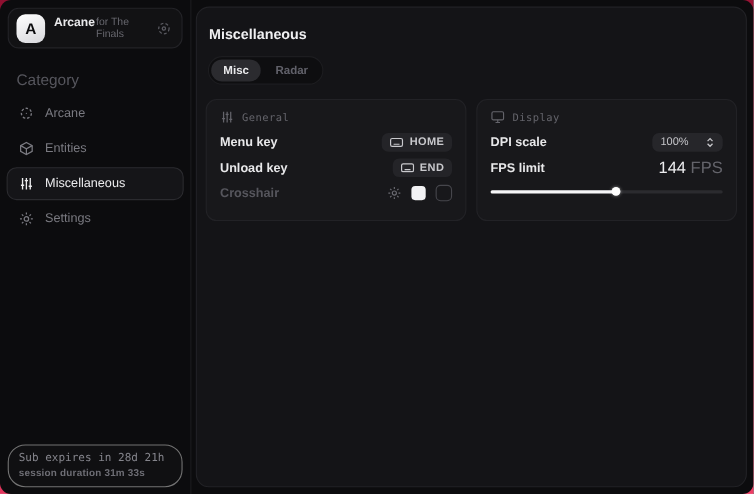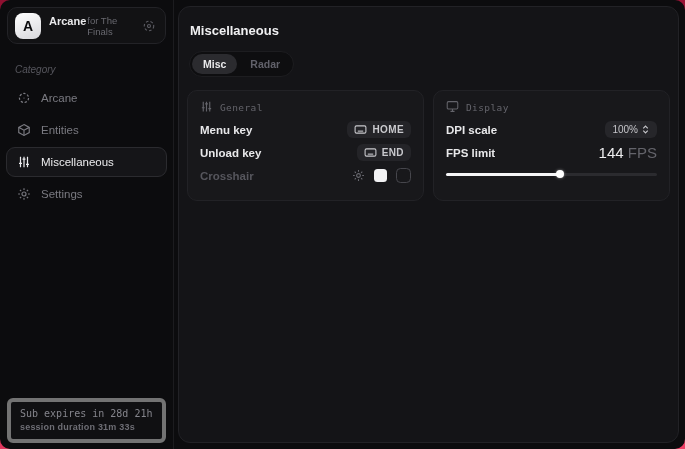--- a/index.html
+++ b/index.html
@@ -37,42 +37,42 @@
     color:#0b0b0d; border-radius:8px;
     display:flex; align-items:center; justify-content:center;
     font-weight:bold; font-size:14px;
   }
   .brand-text { flex:1; display:flex; gap:1px; }
   .brand-title { font-size:11px; font-weight:bold; color:#eaeaec; }
   .brand-sub { font-size:9.5px; color:#68686f; }
   .icon-btn { color:#5a5a61; display:flex; align-items:center; }
   .category-label {
     margin:13px 0 8px 15px;
-    font-size:10px; color:#56565d;font-style:italic;
+    font-size:14px; color:#56565d;
   }
   .nav { display:flex; flex-direction:column; gap:2px; padding:0 6px; }
   .nav-item {
     display:flex; align-items:center; gap:10px;
     padding:7px 10px;
     border:1px solid transparent;
     border-radius:9px;
     color:#7a7a81; font-size:11.5px;
     cursor:default;
   }
   .nav-item .nav-icon { display:flex; align-items:center; color:inherit; }
   .nav-item.active {
     background:#151518;
     border-color:#2b2b2f;
     color:#ececee;
   }
   .status-box {
     margin:auto 7px 6px 7px;
     background:#101012;
-    border:4px solid #737373;
-    border-radius:6px;
+    border:1px solid #737373;
+    border-radius:16px;
     padding:6px 9px 7px 9px;
   }
   .status-line1 {
     font-family:"DejaVu Sans Mono", monospace;
     font-size:10px; color:#85858c; margin-bottom:3px;
   }
   .status-line2 {
     font-size:9px; font-weight:bold; color:#6e6e75; letter-spacing:.2px;
   }
   
@@ -126,21 +126,21 @@
   .key-badge {
     display:inline-flex; align-items:center; gap:5px;
     background:#242428; border-radius:6px;
     padding:3px 7px;
     color:#c9c9cd; font-size:10px; font-weight:bold; letter-spacing:.4px;
   }
   .crosshair-controls { display:flex; align-items:center; gap:9px; color:#6b6b72; }
   .swatch { width:13px; height:13px; background:#f2f2f4; border-radius:3.5px; }
   .checkbox { width:15px; height:15px; border:1.5px solid #46464c; border-radius:4.5px; background:transparent; }
   .dpi-pill {
-    display:inline-flex; align-items:center; gap:3px;
+    display:inline-flex; align-items:center; gap:15px;
     background:#26262a; border-radius:6px;
     padding:3px 7px;
     color:#c5c5c9; font-size:10px;
   }
   .fps-value-wrap { font-size:15px; font-weight:normal; }
   .fps-value { color:#ededef; }
   .fps-unit { color:#64646b; }
   .slider { position:relative; height:10px; margin-top:5px; cursor:default; }
   .slider-track { position:absolute; left:0; right:0; top:3.5px; height:3px; background:#2b2b2f; border-radius:2px; }
   .slider-fill  { position:absolute; left:0; top:3.5px; height:3px; background:#f5f5f7; border-radius:2px; }

